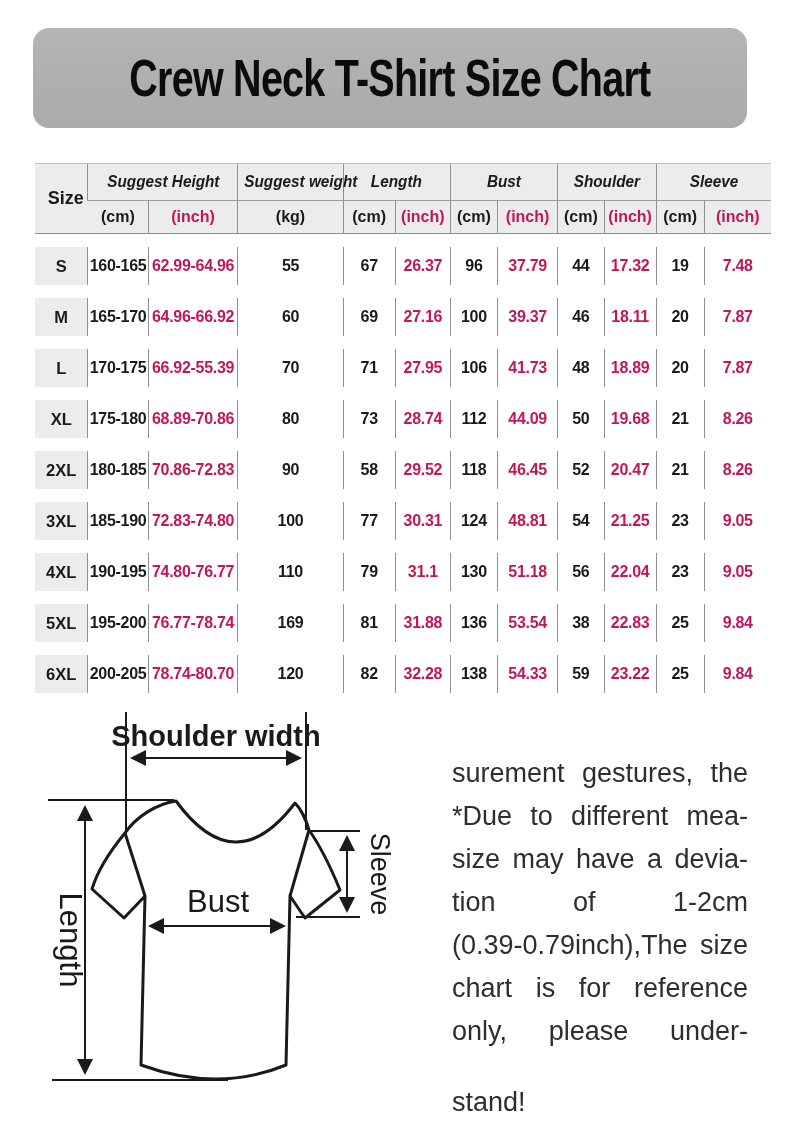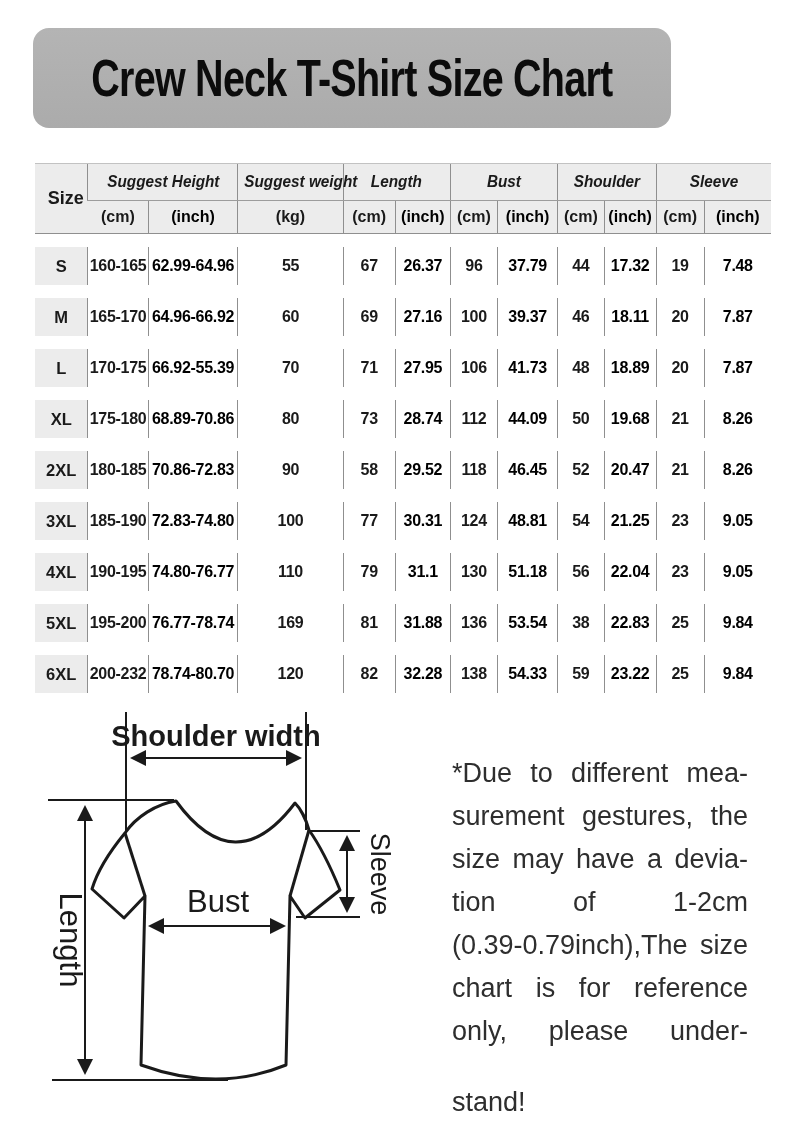--- a/index.html
+++ b/index.html
@@ -6,21 +6,21 @@
   body{
     width:804px;height:1122px;
     background:#ffffff;
     font-family:"Liberation Sans", sans-serif;
     position:relative;
     overflow:hidden;
     color:#1a1a1a;
   }
   
   .title-box{
-    position:absolute;left:33px;top:28px;width:638px;height:100px;
+    position:absolute;left:33px;top:28px;width:714px;height:100px;
     background:linear-gradient(#b4b4b4,#ababab);
     border-radius:16px;
     display:flex;align-items:center;justify-content:center;
   }
   .title-box .title{
     font-size:52px;font-weight:800;color:#0c0c0c;
     white-space:nowrap;letter-spacing:-1px;
     transform:scaleX(0.76);
   }
   
@@ -47,21 +47,21 @@
   tbody tr.data-row{height:38px;}
   tbody tr.data-row th{
     background:#ececec;font-size:16.5px;font-weight:700;
   }
   tbody tr.data-row td{
     background:#ffffff;
     border-left:1px solid #8f8f8f;
     font-size:16px;letter-spacing:-0.3px;
     white-space:nowrap;
   }
-  tbody tr.data-row td.red, thead th.red{color:#000000;}
+  tbody tr.data-row td.red, thead th.red{color:#be185d;}
   
   .diagram{position:absolute;left:28px;top:700px;}
   .diagram text{
     font-family:"Liberation Sans", sans-serif;
     fill:#1a1a1a;
   }
   
   .disclaimer{
     position:absolute;left:452px;top:752px;width:296px;
     font-size:27px;color:#2e2e2e;font-weight:400;
@@ -254,21 +254,21 @@
         <td>38</td>
         <td class="red">22.83</td>
         <td>25</td>
         <td class="red">9.84</td>
       </tr>
       <tr class="sp">
         <td colspan="12"></td>
       </tr>
       <tr class="data-row">
         <th>6XL</th>
-        <td>200-232</td>
+        <td>200-205</td>
         <td class="red">78.74-80.70</td>
         <td>120</td>
         <td>82</td>
         <td class="red">32.28</td>
         <td>138</td>
         <td class="red">54.33</td>
         <td>59</td>
         <td class="red">23.22</td>
         <td>25</td>
         <td class="red">9.84</td>
@@ -317,21 +317,21 @@
   <line x1="57" y1="107" x2="57" y2="373" stroke="#1a1a1a" stroke-width="2" marker-start="url(#ah-s)" marker-end="url(#ah-e)"></line>
   <text x="32" y="240" text-anchor="middle" font-size="31" font-weight="400" transform="rotate(90 32 240)">Length</text>
 
   <line x1="281" y1="131" x2="332" y2="131" stroke="#1a1a1a" stroke-width="2"></line>
   <line x1="268" y1="217" x2="332" y2="217" stroke="#1a1a1a" stroke-width="2"></line>
   <line x1="319" y1="137" x2="319" y2="211" stroke="#1a1a1a" stroke-width="2" marker-start="url(#ah-s)" marker-end="url(#ah-e)"></line>
   <text x="343" y="174" text-anchor="middle" font-size="27" font-weight="400" transform="rotate(90 343 174)">Sleeve</text>
 </svg>
 
 <div class="disclaimer">
+  <div class="line">surement gestures, the</div>
   <div class="line">*Due to different mea-</div>
-  <div class="line">surement gestures, the</div>
   <div class="line">size may have a devia-</div>
   <div class="line">tion of 1-2cm</div>
   <div class="line">(0.39-0.79inch),The size</div>
   <div class="line">chart is for reference</div>
   <div class="line">only, please under-</div>
   <div class="line last">stand!</div>
 </div>
 
 </body></html>

